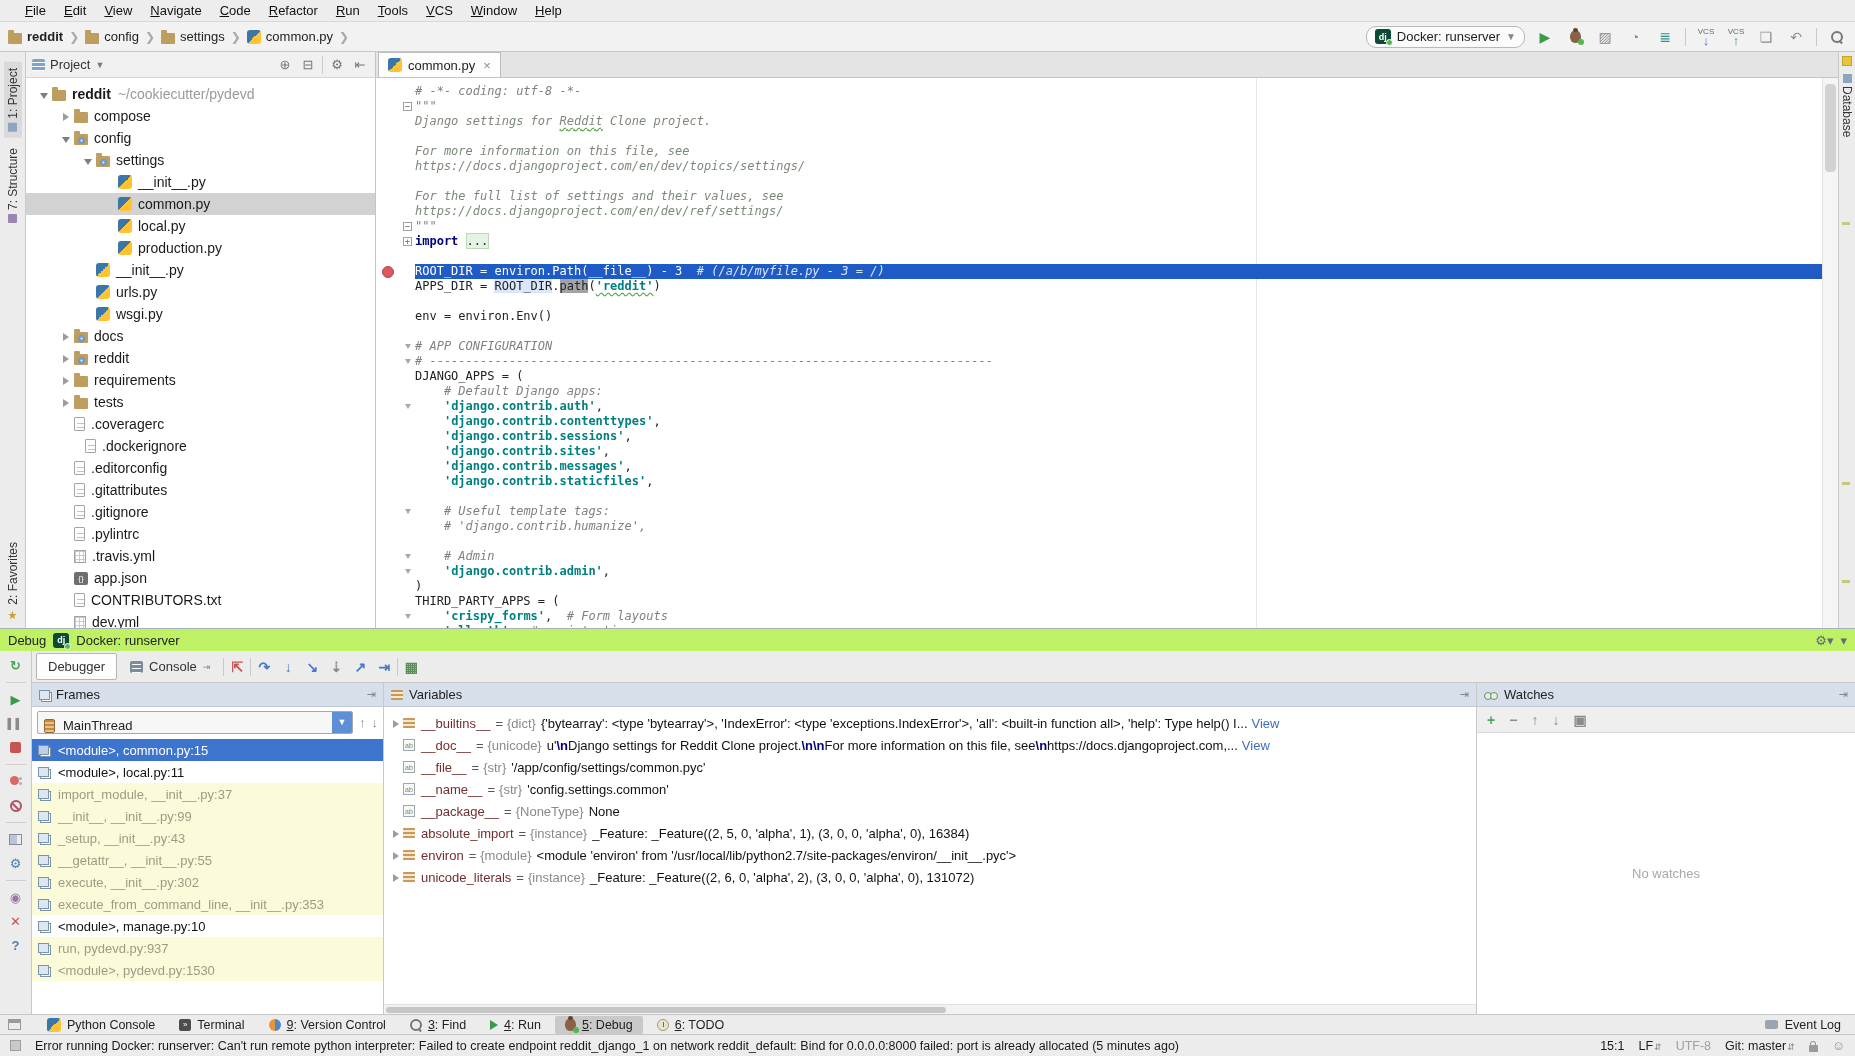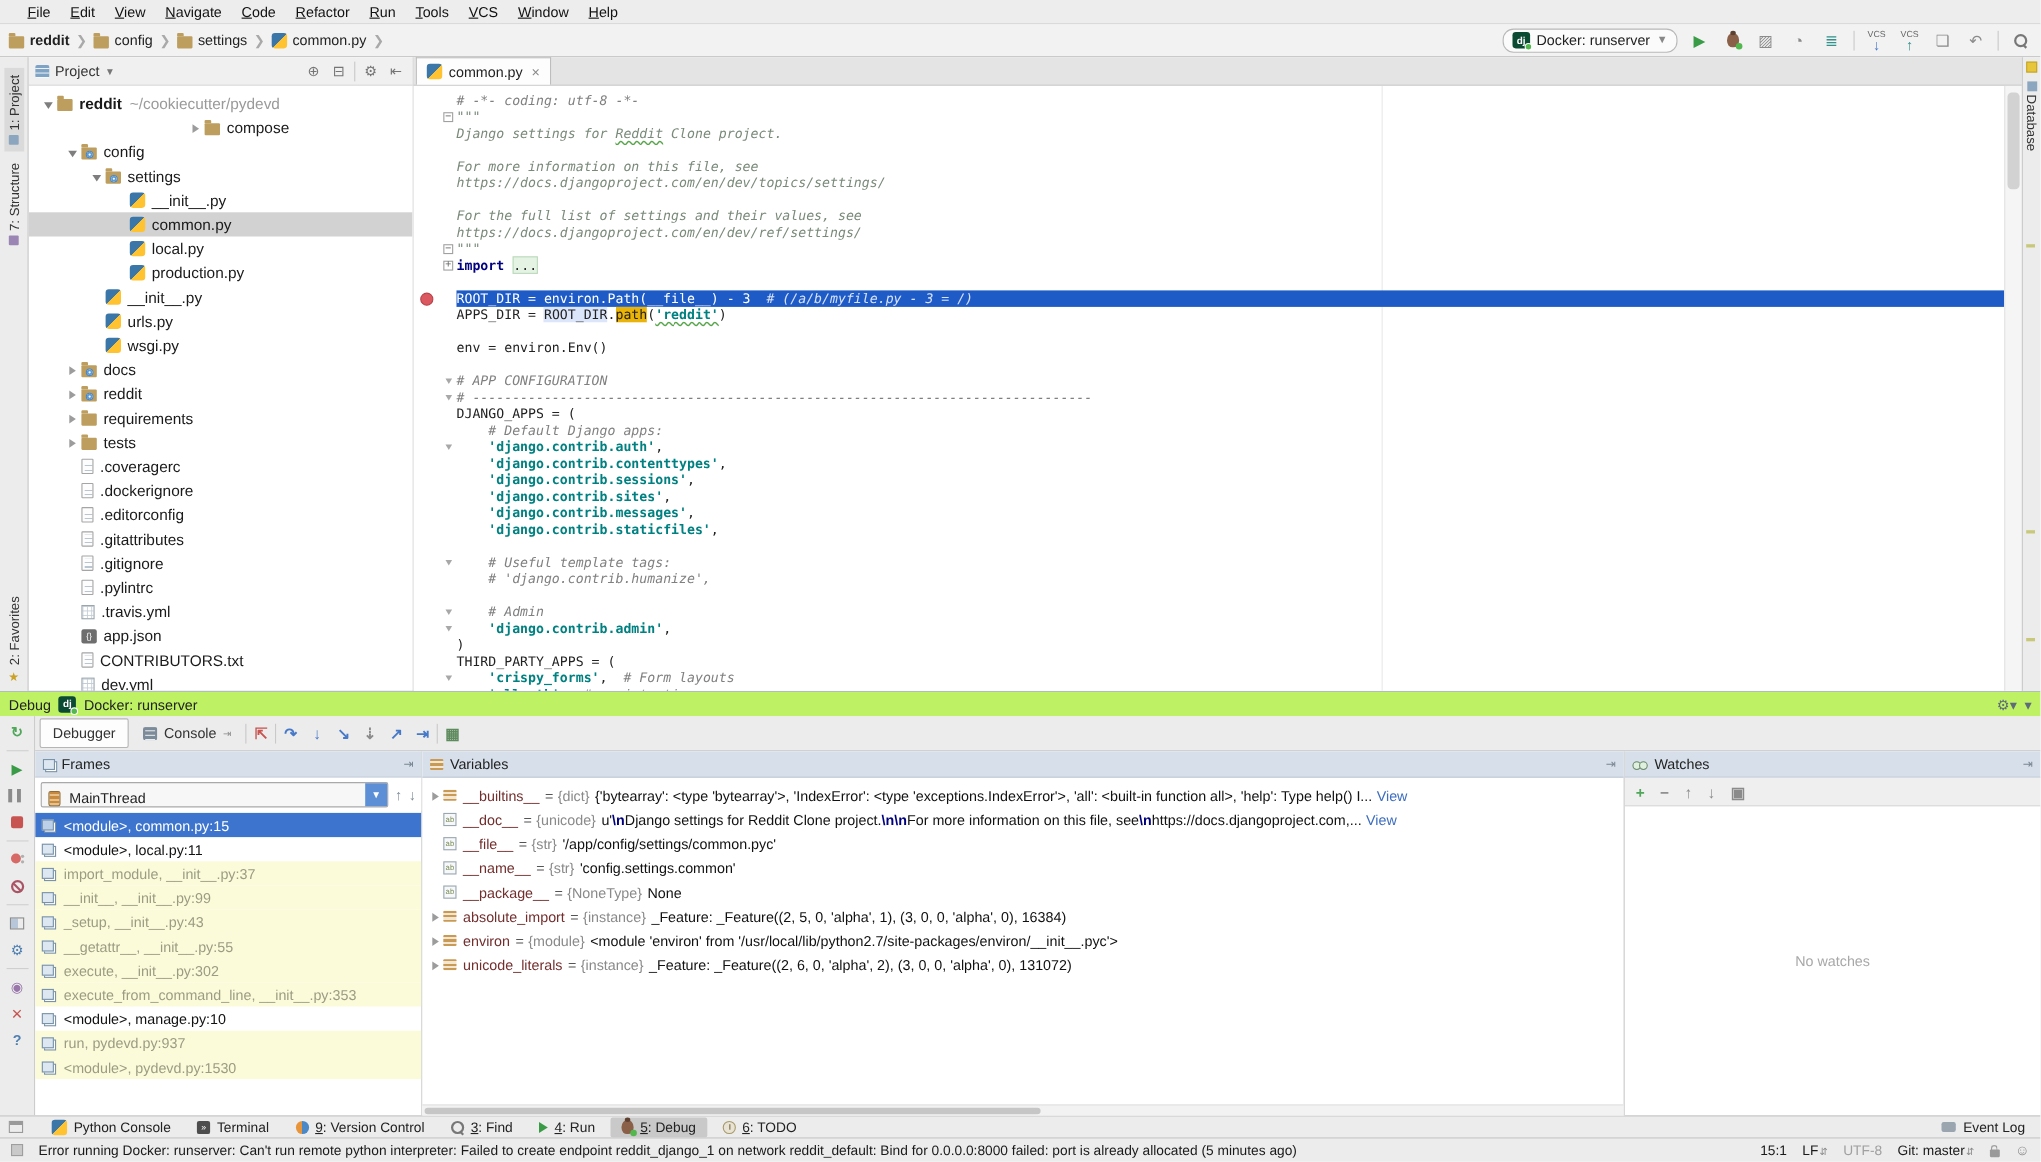--- a/index.html
+++ b/index.html
@@ -98,21 +98,21 @@
   .ct { flex:1; white-space:pre; font-family:"DejaVu Sans Mono",monospace; font-size:12px; line-height:15px; height:15px; }
   .code-row.exec .ct { background:#1E5BC6; color:#fff; }
   .code-row.exec .seg-cmt, .code-row.exec .seg-doc { color:#D8E2F8; }
   .seg-cmt { color:#808080; font-style:italic; }
   .seg-doc { color:#7A8A7A; font-style:italic; }
   .seg-kw { color:#000080; font-weight:bold; }
   .seg-str { color:#008080; font-weight:bold; }
   .seg-fold { background:#E4F3E4; border:1px solid #BCD9BC; font-style:normal; }
   .seg-typo { text-decoration:underline wavy #57A64A; text-underline-offset:2px; }
   .seg-hlr { background:#DCE6FA; }
-  .seg-hlw { background:#eab308; }
+  .seg-hlw { background:#a3a3a3; }
   #margin-guide { position:absolute; left:880px; top:0; bottom:0; width:1px; background:#E8E8E8; }
   #escroll { position:absolute; right:0; top:0; bottom:0; width:16px; background:#F5F5F5; border-left:1px solid #E2E2E2; }
   #escroll .thumb { position:absolute; left:2px; right:2px; top:6px; height:88px; background:#D2D2D2; border-radius:4px; }
   .stripe-mark { position:absolute; width:8px; height:3px; left:3px; }
 
   #stripe-right { width:17px; background:#ECECEC; border-left:1px solid #C9C9C9; position:relative; flex:none; }
   .yellow-box { position:absolute; top:4px; left:3px; width:10px; height:10px; background:#E8C63C; border:1px solid #C2A52E; }
   #st-database { position:absolute; top:22px; left:0; right:0; display:flex; flex-direction:column; align-items:center; gap:3px; }
   #st-database .vtxt { writing-mode:vertical-rl; font-size:12px; color:#333; }
   #st-database .sq { width:9px; height:9px; background:#8CA6C0; }
@@ -306,21 +306,21 @@
         <span class="ph-tool">⚙</span>
         <span class="ph-tool">⇤</span>
       </div>
       <div id="tree">
           <div class="tree-row" style="padding-left: 10px;">
             <span class="tr-arrow"><span class="arr-d"></span></span>
             <span class="folder-icon"></span>
             <span class="tree-label bold">reddit</span>
             <span class="tree-suffix">~/cookiecutter/pydevd</span>
           </div>
-          <div class="tree-row" style="padding-left: 32px; justify-content: center;">
+          <div class="tree-row" style="padding-left: 32px;">
             <span class="tr-arrow"><span class="arr-r"></span></span>
             <span class="folder-icon"></span>
             <span class="tree-label">compose</span>
           </div>
           <div class="tree-row" style="padding-left: 32px;">
             <span class="tr-arrow"><span class="arr-d"></span></span>
             <span class="folder-icon src"></span>
             <span class="tree-label">config</span>
           </div>
           <div class="tree-row" style="padding-left: 54px;">
@@ -381,21 +381,21 @@
           <div class="tree-row" style="padding-left: 32px;">
             <span class="tr-arrow"><span class="arr-r"></span></span>
             <span class="folder-icon"></span>
             <span class="tree-label">tests</span>
           </div>
           <div class="tree-row" style="padding-left: 32px; text-align: center;">
             <span class="tr-arrow"></span>
             <span class="file-icon"></span>
             <span class="tree-label">.coveragerc</span>
           </div>
-          <div class="tree-row" style="padding-left: 32px;">
+          <div class="tree-row" style="padding-left: 43px;">
             <span class="tr-arrow"></span>
             <span class="file-icon"></span>
             <span class="tree-label">.dockerignore</span>
           </div>
           <div class="tree-row" style="padding-left: 32px;">
             <span class="tr-arrow"></span>
             <span class="file-icon"></span>
             <span class="tree-label">.editorconfig</span>
           </div>
           <div class="tree-row" style="padding-left: 32px;">

